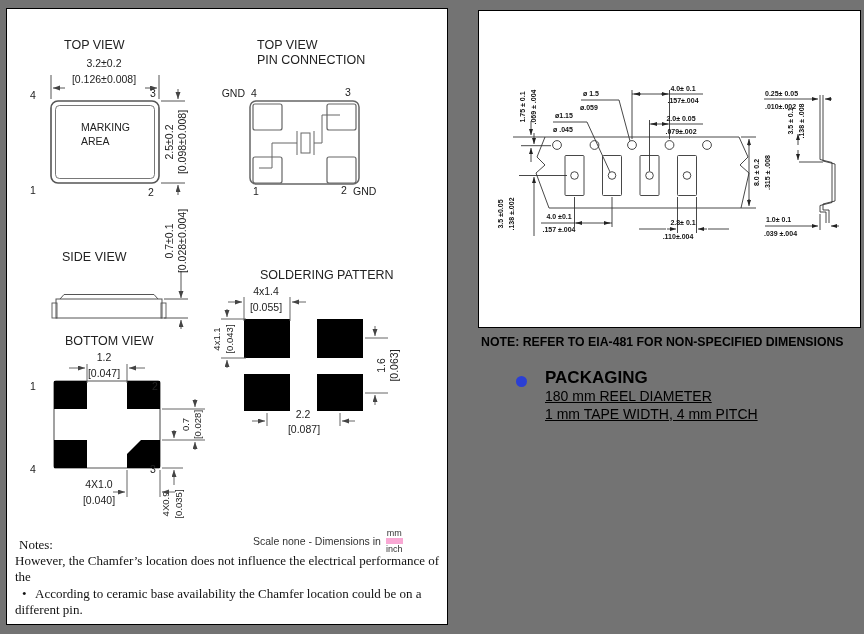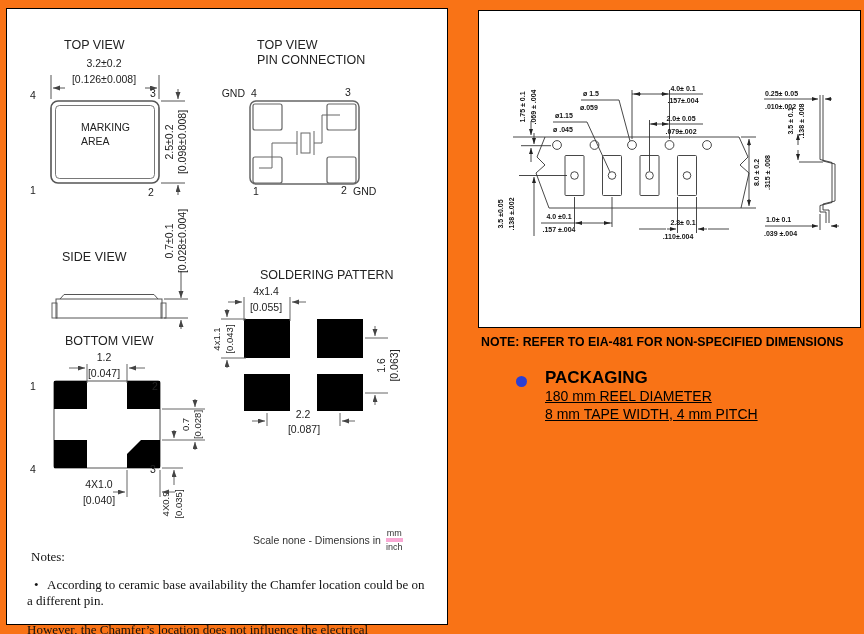--- a/index.html
+++ b/index.html
@@ -1,34 +1,34 @@
 <!DOCTYPE html>
 <html><head>
 <meta charset="utf-8">
 <style>
   html,body{margin:0;padding:0;background:#fff;}
-  #screen{position:relative;width:864px;height:634px;background:#f97316;overflow:hidden;
+  #screen{position:relative;width:864px;height:634px;background:#737373;overflow:hidden;
           font-family:"Liberation Sans",sans-serif;color:#222;}
   .panel{position:absolute;border:1.6px solid #000;background:#fff;box-sizing:border-box;}
   #left-panel{left:6px;top:8px;width:442px;height:617px;}
   #right-panel{left:478px;top:10px;width:383px;height:318px;}
   svg{display:block;}
   svg text{fill:#222;font-family:"Liberation Sans",sans-serif;}
   .ttl{font-size:12.5px;}
   .dim{font-size:10.5px;}
   .dims{font-size:9.5px;}
   .pin{font-size:10.5px;}
   .tdim{font-size:7px;font-weight:bold;fill:#111;}
   #scale-note{position:absolute;left:246px;top:487px;display:flex;align-items:center;gap:5px;
               font-size:10.5px;color:#333;margin-top:32px;}
   #scale-note .frac{display:inline-block;text-align:center;font-size:9px;line-height:10px;}
-  #scale-note .frac .top{border-bottom:4px solid #f9a8d4;padding:0 1px;}
+  #scale-note .frac .top{border-bottom:6px solid #f9a8d4;padding:0 1px;}
   #notes{position:absolute;left:8px;top:528px;width:425px;font-family:"Liberation Serif",serif;
          font-size:13px;color:#111;line-height:16.2px;}
-  #notes .nl{margin:12px;}
+  #notes .nl{margin:0;}
   #notes .ind{padding-left:4px;}
   #notes .b{display:inline-block;width:13px;padding-left:7px;}
   #note-line{position:absolute;left:481px;top:335px;width:382px;font-weight:bold;
              font-size:12.3px;color:#000;white-space:nowrap;}
   #packaging{position:absolute;left:500px;top:368px;}
   #pkg-bullet{position:absolute;left:16px;top:8px;width:11px;height:11px;border-radius:50%;}
   #pkg-title{position:absolute;left:45px;top:0px;font-size:17px;font-weight:bold;color:#000;}
   #pkg-lines{position:absolute;left:45px;top:19px;font-size:14px;color:#000;line-height:18px;white-space:nowrap;text-decoration:underline;}
 </style>
 </head>
@@ -189,22 +189,22 @@
     <div id="scale-note">
       <span>Scale none - Dimensions in</span>
       <span class="frac">
         <div class="top">mm</div>
         <div>inch</div>
       </span>
     </div>
 
     <div id="notes">
       <p class="nl ind">Notes:</p>
+      <p class="nl">However, the Chamfer’s location does not influence the electrical performance of the</p>
       <p class="nl"><span class="b">•</span><span>According to ceramic base availability the Chamfer location could be on a different pin.</span></p>
-      <p class="nl">However, the Chamfer’s location does not influence the electrical performance of the</p>
 
     </div>
   </div>
 
   <div id="right-panel" class="panel">
     <svg width="380" height="315" viewBox="0 0 380 315">
       <defs>
         <marker id="arR" markerUnits="userSpaceOnUse" markerWidth="7" markerHeight="5" refX="6" refY="2" orient="auto">
             <path d="M0,0L6,2L0,4Z" fill="#222"></path>
           </marker>
@@ -346,17 +346,17 @@
     </svg>
   </div>
 
   <div id="note-line">NOTE: REFER TO EIA-481 FOR NON-SPECIFIED DIMENSIONS</div>
 
   <div id="packaging">
     <div id="pkg-bullet" style="background: rgb(43, 63, 212);"></div>
     <div id="pkg-title">PACKAGING</div>
     <div id="pkg-lines">
       <div>180 mm REEL DIAMETER</div>
-      <div>8 mm TAPE WIDTH, 4 mm PITCH</div>
+      <div>1 mm TAPE WIDTH, 4 mm PITCH</div>
     </div>
   </div>
 
 </div>
 
 </body></html>

